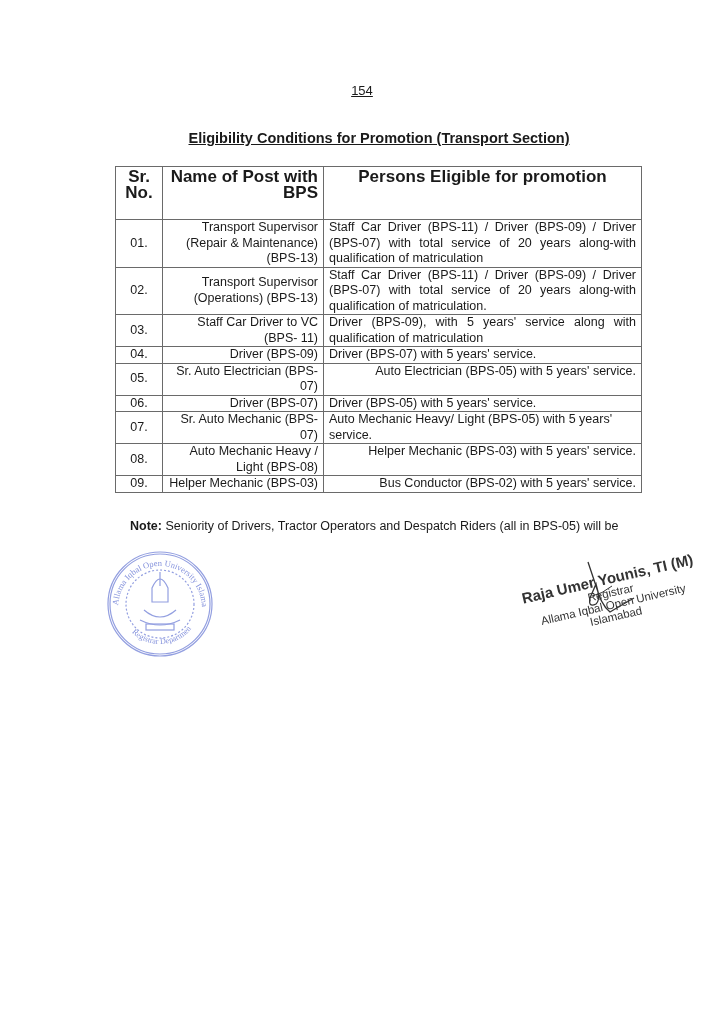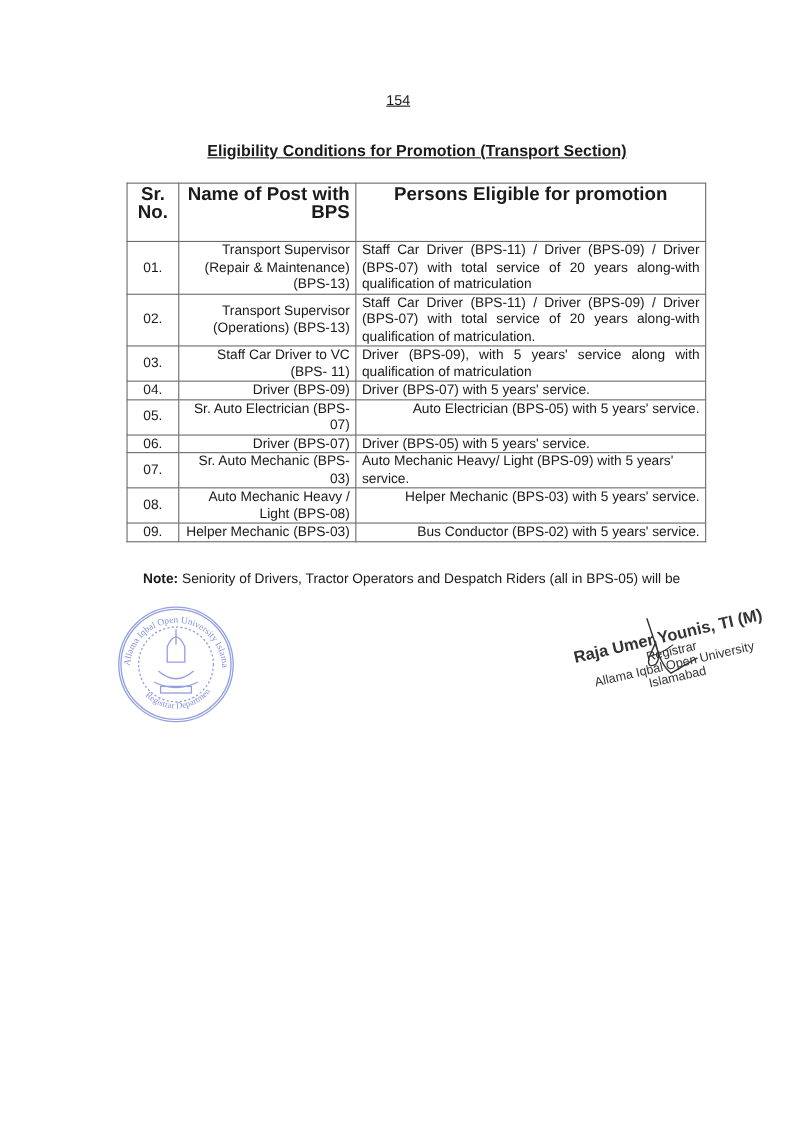--- a/index.html
+++ b/index.html
@@ -67,22 +67,22 @@
       <td class="c-post">Sr. Auto Electrician (BPS-07)</td>
       <td class="c-elig indent">Auto Electrician (BPS-05) with 5 years' service.</td>
     </tr>
     <tr>
       <td class="c-sr">06.</td>
       <td class="c-post">Driver (BPS-07)</td>
       <td class="c-elig">Driver (BPS-05) with 5 years' service.</td>
     </tr>
     <tr>
       <td class="c-sr">07.</td>
-      <td class="c-post">Sr. Auto Mechanic (BPS-03)</td>
-      <td class="c-elig" style="text-align:left">Auto Mechanic Heavy/ Light (BPS-09) with 5 years' service.</td>
+      <td class="c-post">Sr. Auto Mechanic (BPS-07)</td>
+      <td class="c-elig" style="text-align:left">Auto Mechanic Heavy/ Light (BPS-05) with 5 years' service.</td>
     </tr>
     <tr>
       <td class="c-sr">08.</td>
       <td class="c-post">Auto Mechanic Heavy / Light (BPS-08)</td>
       <td class="c-elig indent">Helper Mechanic (BPS-03) with 5 years' service.</td>
     </tr>
     <tr>
       <td class="c-sr">09.</td>
       <td class="c-post">Helper Mechanic (BPS-03)</td>
       <td class="c-elig indent">Bus Conductor (BPS-02) with 5 years' service.</td>

